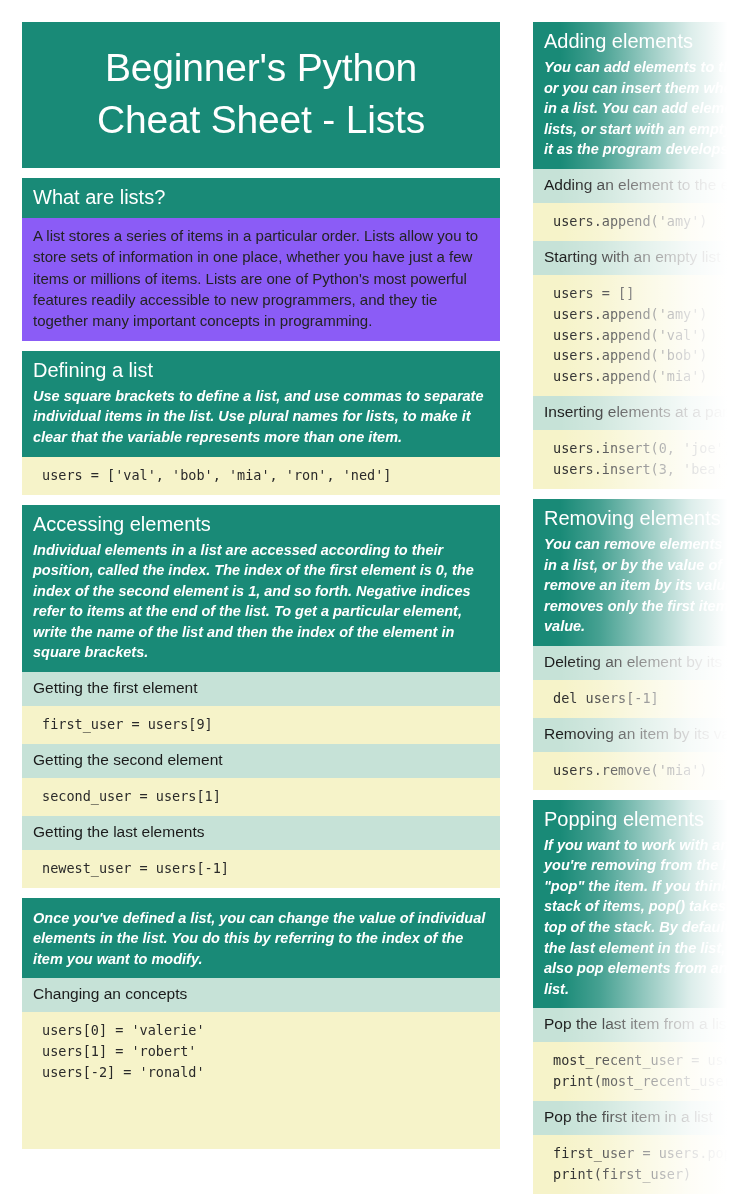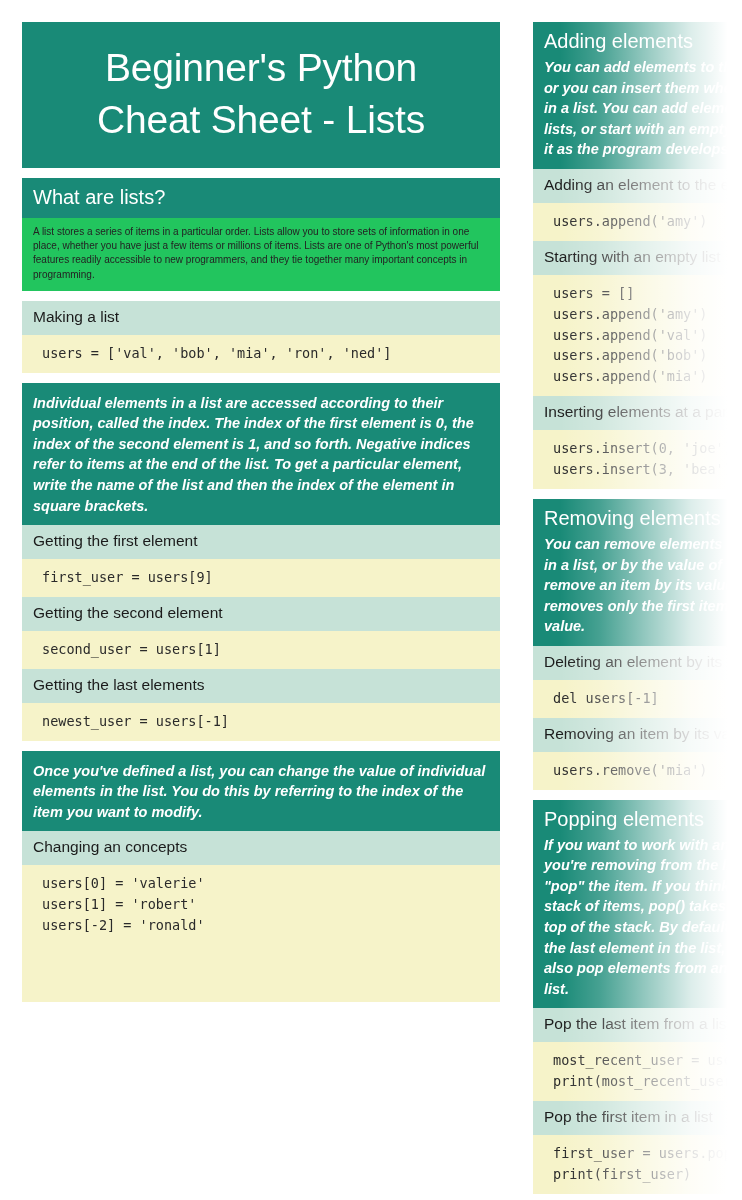--- a/index.html
+++ b/index.html
@@ -70,23 +70,23 @@
     line-height: 1.25;
   }
   .sec-desc {
     font-size: 14.5px;
     font-style: italic;
     font-weight: bold;
     line-height: 1.42;
     margin-top: 3px;
   }
   .body-text {
-    background: #22c55e;
+    background: #8b5cf6;
     color: #232323;
-    font-size: 10px;
+    font-size: 15px;
     line-height: 1.43;
     padding: 7px 11px 9px 11px;
   }
   .sub-head {
     background: #c6e2d7;
     color: #1b1b1b;
     font-size: 15.5px;
     line-height: 1.35;
     padding: 6px 11px 7px 11px;
   }
@@ -136,26 +136,30 @@
     </div>
 
     <div class="section">
       <div class="sec-head no-desc">
         <div class="sec-title">What are lists?</div>
       </div>
       <div class="body-text">A list stores a series of items in a particular order. Lists allow you to store sets of information in one place, whether you have just a few items or millions of items. Lists are one of Python's most powerful features readily accessible to new programmers, and they tie together many important concepts in programming.</div>
     </div>
 
     <div class="section">
-      <div class="sub-head">Making a list</div>
+      <div class="sec-head">
+        <div class="sec-title">Defining a list</div>
+        <div class="sec-desc">Use square brackets to define a list, and use commas to separate individual items in the list. Use plural names for lists, to make it clear that the variable represents more than one item.</div>
+      </div>
       <div class="code">users = ['val', 'bob', 'mia', 'ron', 'ned']</div>
     </div>
 
     <div class="section">
       <div class="sec-head">
+        <div class="sec-title">Accessing elements</div>
         <div class="sec-desc">Individual elements in a list are accessed according to their position, called the index. The index of the first element is 0, the index of the second element is 1, and so forth. Negative indices refer to items at the end of the list. To get a particular element, write the name of the list and then the index of the element in square brackets.</div>
       </div>
       <div class="sub-head">Getting the first element</div>
       <div class="code">first_user = users[9]</div>
       <div class="sub-head">Getting the second element</div>
       <div class="code">second_user = users[1]</div>
       <div class="sub-head">Getting the last elements</div>
       <div class="code">newest_user = users[-1]</div>
     </div>
 

